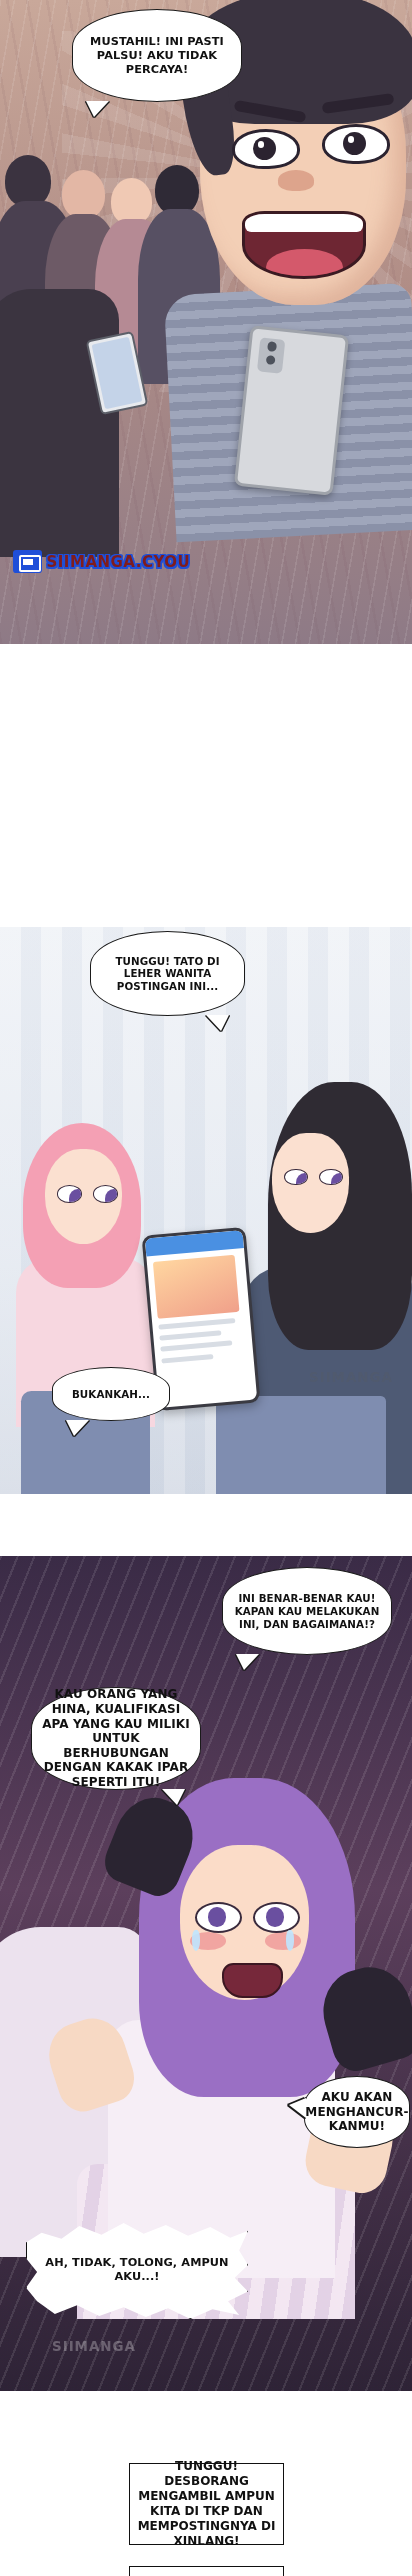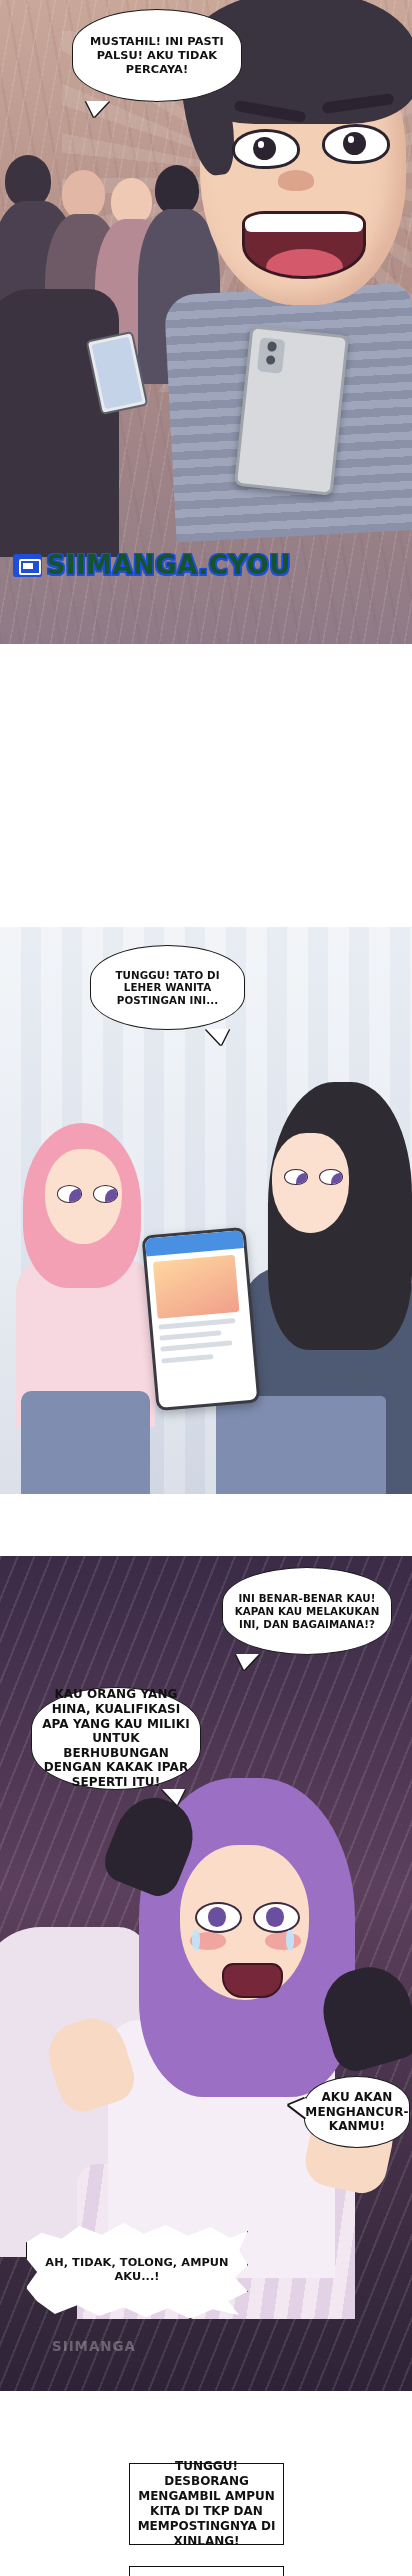--- a/index.html
+++ b/index.html
@@ -159,23 +159,23 @@
     content: ""; position: absolute; left: 5.2px; top: 5.2px;
     width: 18.5px; height: 12.4px; border: 2.1px solid #fff; border-radius: 2.1px;
   }
   .wm-badge::after {
     content: ""; position: absolute; left: 9.3px; top: 9.3px;
     width: 10.3px; height: 6.2px; background: #fff;
   }
   .wm-text {
     font-family: "DejaVu Sans", sans-serif;
     font-weight: bold;
-    font-size: 26px;
+    font-size: 15px;
     letter-spacing: 0.5px;
-    color: #14532d;
+    color: #7f1d1d;
     -webkit-text-stroke: 1.5px #1f4fd8;
     paint-order: stroke fill;
     text-shadow:
       -1.5px -1.5px 0 #1f4fd8, 1.5px -1.5px 0 #1f4fd8,
       -1.5px  1.5px 0 #1f4fd8, 1.5px  1.5px 0 #1f4fd8,
        0   -1.5px 0 #1f4fd8, 0    1.5px 0 #1f4fd8,
       -1.5px  0   0 #1f4fd8, 1.5px  0   0 #1f4fd8;
   }
 
   
@@ -484,24 +484,27 @@
 
     <div class="p2-phone">
       <div class="app-bar"></div>
       <div class="app-img"></div>
       <div class="app-line" style="top:87px; width:77px;"></div>
       <div class="app-line" style="top:98px; width:62px;"></div>
       <div class="app-line" style="top:109px; width:72px;"></div>
       <div class="app-line" style="top:121px; width:52px;"></div>
     </div>
 
-    <div class="bubble round tail tail-br" style="left:90px; top:18px; width:155px; height:85px;">
+    <div class="bubble round tail tail-br" style="left:90px; top:4px; width:155px; height:85px;">
       <span class="txt fs-20">TUNGGU! TATO DI LEHER WANITA POSTINGAN INI...</span>
     </div>
 
+    <div class="bubble round tail tail-bl" style="left:52px; top:440px; width:118px; height:54px;">
+      <span class="txt fs-20">BUKANKAH...</span>
+    </div>
 
     <div class="site-stamp" style="left:309px; top:443px; color:rgba(90,90,90,0.22);">SIIMANGA</div>
   </div>
 
   <div class="gutter" style="top:1494px; height:62px;"></div>
 
   <div class="panel" id="panel3">
     <div class="p3-speed"></div>
 
     <div style="position:absolute; left:-20.6px; top:371px; width:170px; height:330px; background:#ece2ee; border-radius:62px 31px 0 0;"></div>

